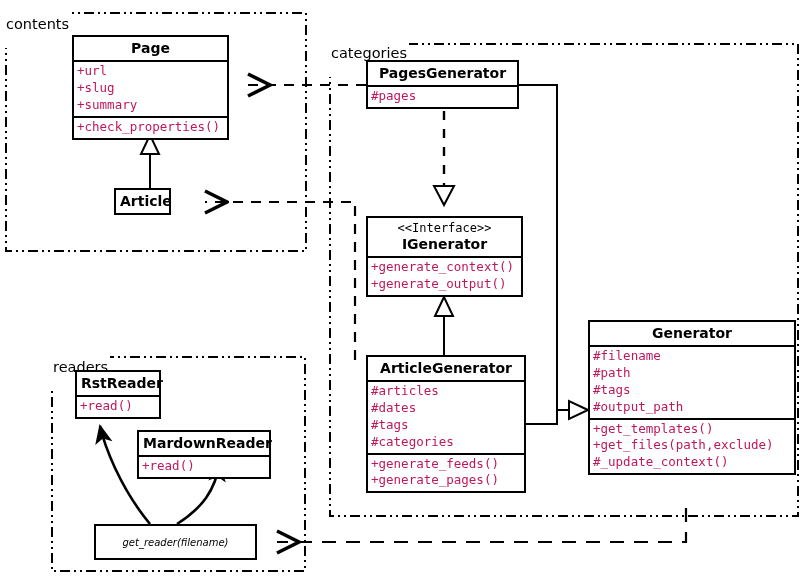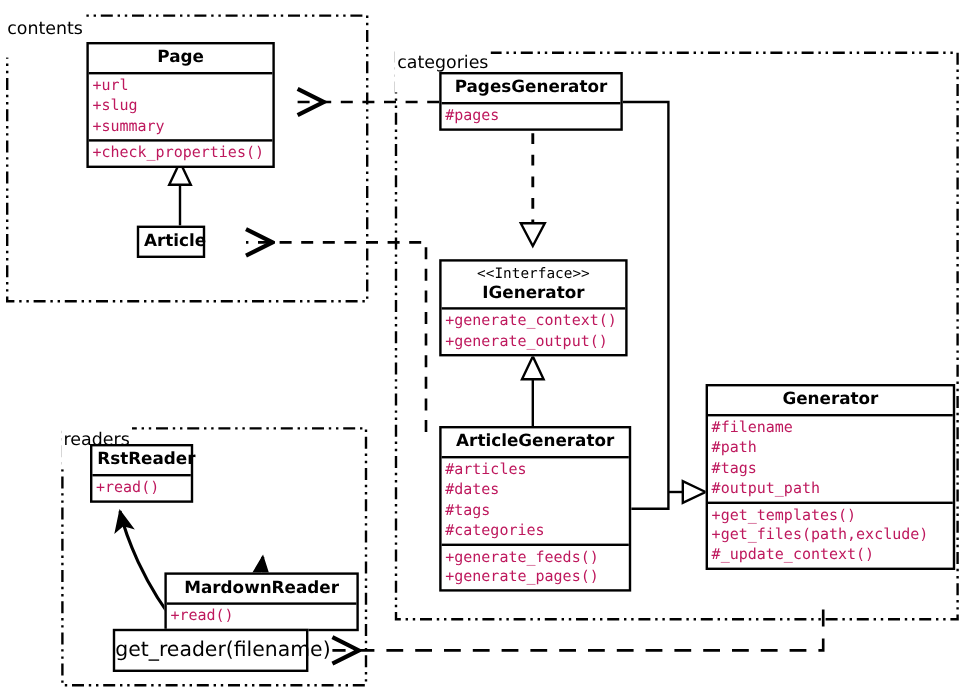--- a/index.html
+++ b/index.html
@@ -63,26 +63,27 @@
   }
 
   
   .plain-box {
     position: absolute;
     box-sizing: border-box;
     border: 2px solid #000000;
     background: #ffffff;
     display: flex;
     align-items: center;
-    justify-content: flex-start;
-    font-family: "DejaVu Sans", sans-serif;
-    font-size: 17px;
+    justify-content: center;
+    font-family: "DejaVu Sans", sans-serif;
+    font-size: 10px;
     color: #000000;
     white-space: nowrap;
     z-index: 5;
+    font-style: italic;
   }
 
   
   .pkg-label {
     position: absolute;
     font-family: "DejaVu Sans", sans-serif;
     font-size: 14.5px;
     color: #000000;
     background: #ffffff;
     padding: 16px 2px;
@@ -203,21 +204,21 @@
     </div>
   </div>
 
   <div class="uml-class" style="left:75px; top:370px; width:86px;">
     <div class="uml-title">RstReader</div>
     <div class="uml-compartment">
       <div class="uml-member">+read()</div>
     </div>
   </div>
 
-  <div class="uml-class" style="left:137px; top:430px; width:162px;margin-top:47px;">
+  <div class="uml-class" style="left:137px; top:430px; width:134px;">
     <div class="uml-title">MardownReader</div>
     <div class="uml-compartment">
       <div class="uml-member">+read()</div>
     </div>
   </div>
 
   <div class="plain-box" style="left:94px; top:524px; width:163px; height:36px;">
     <span>get_reader(filename)</span>
   </div>
 

